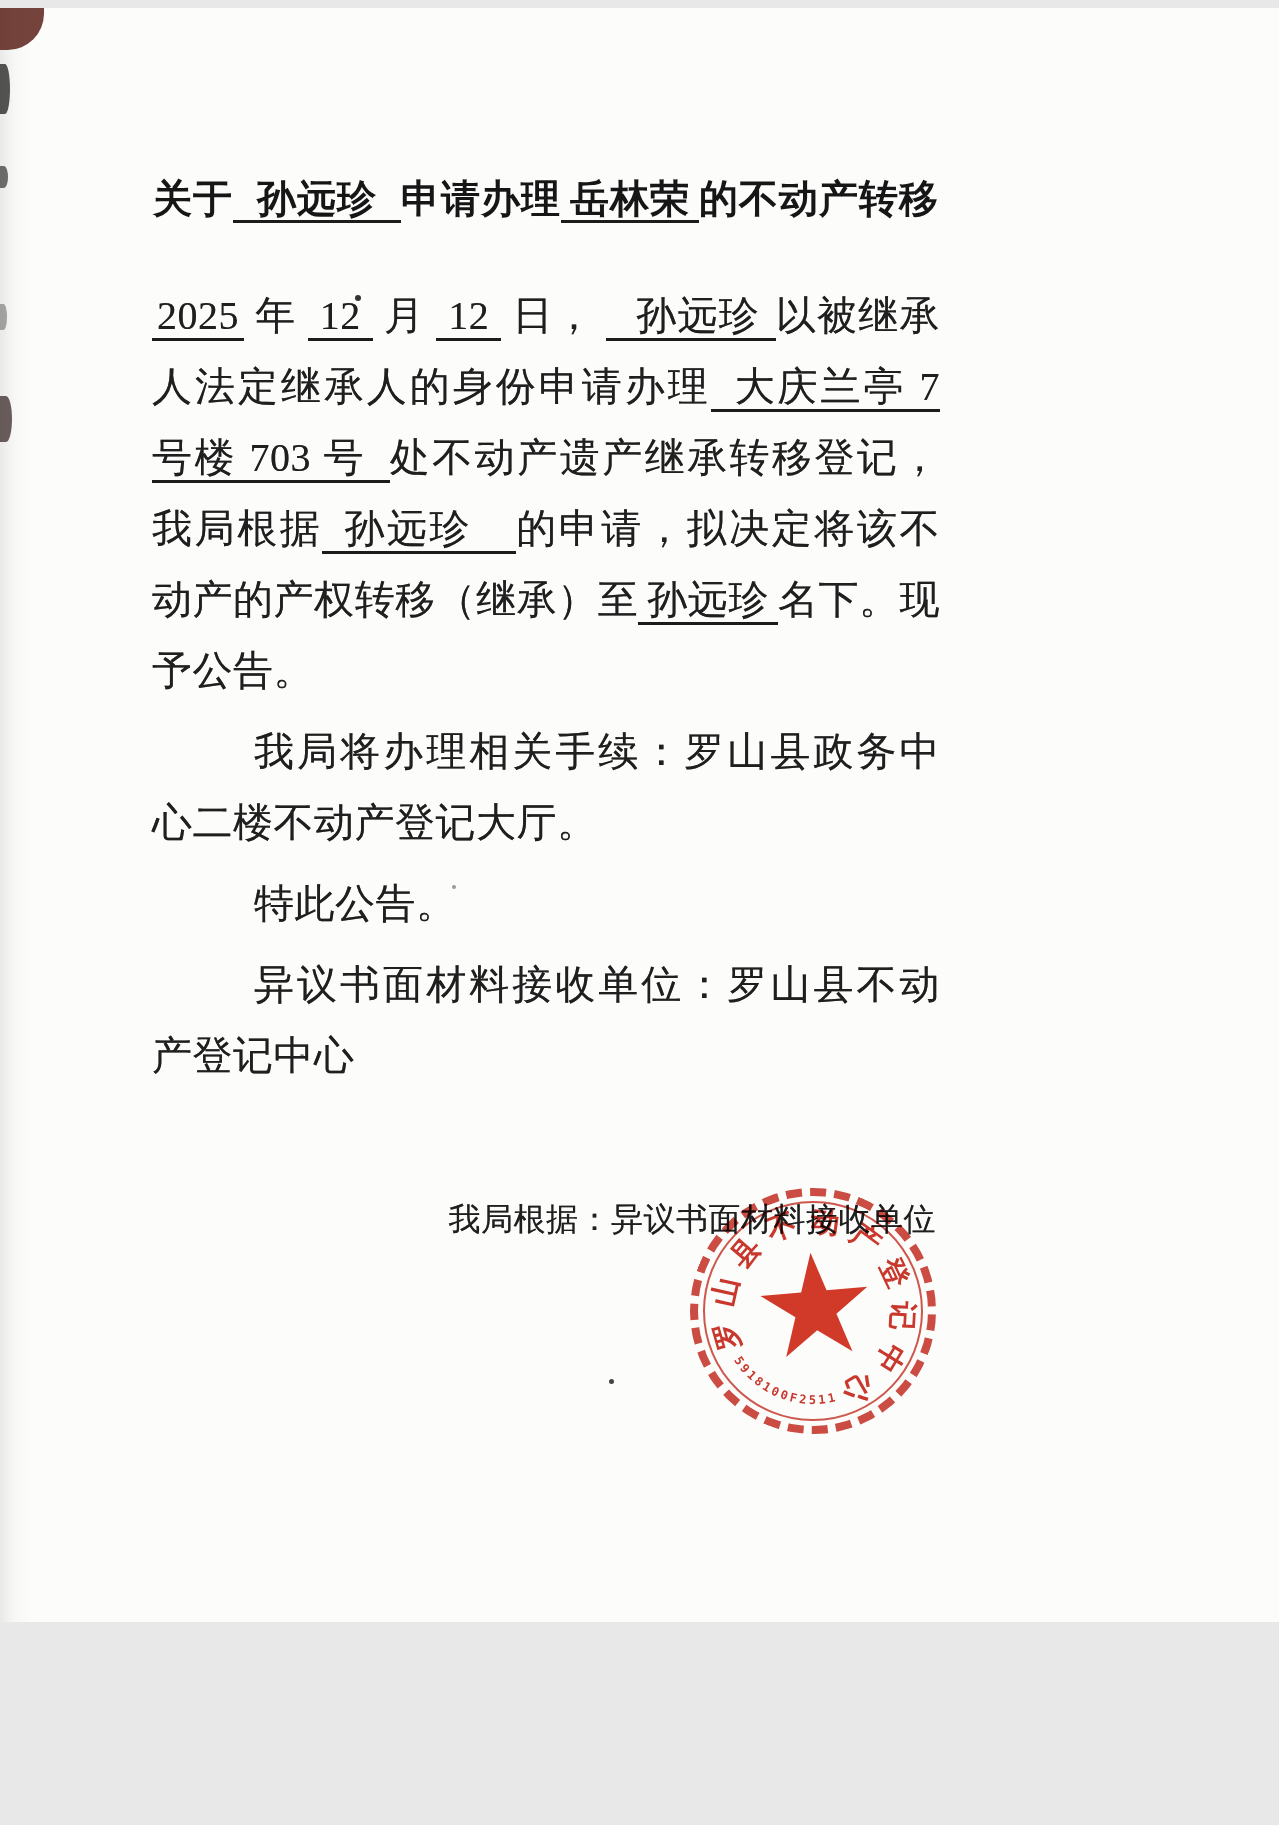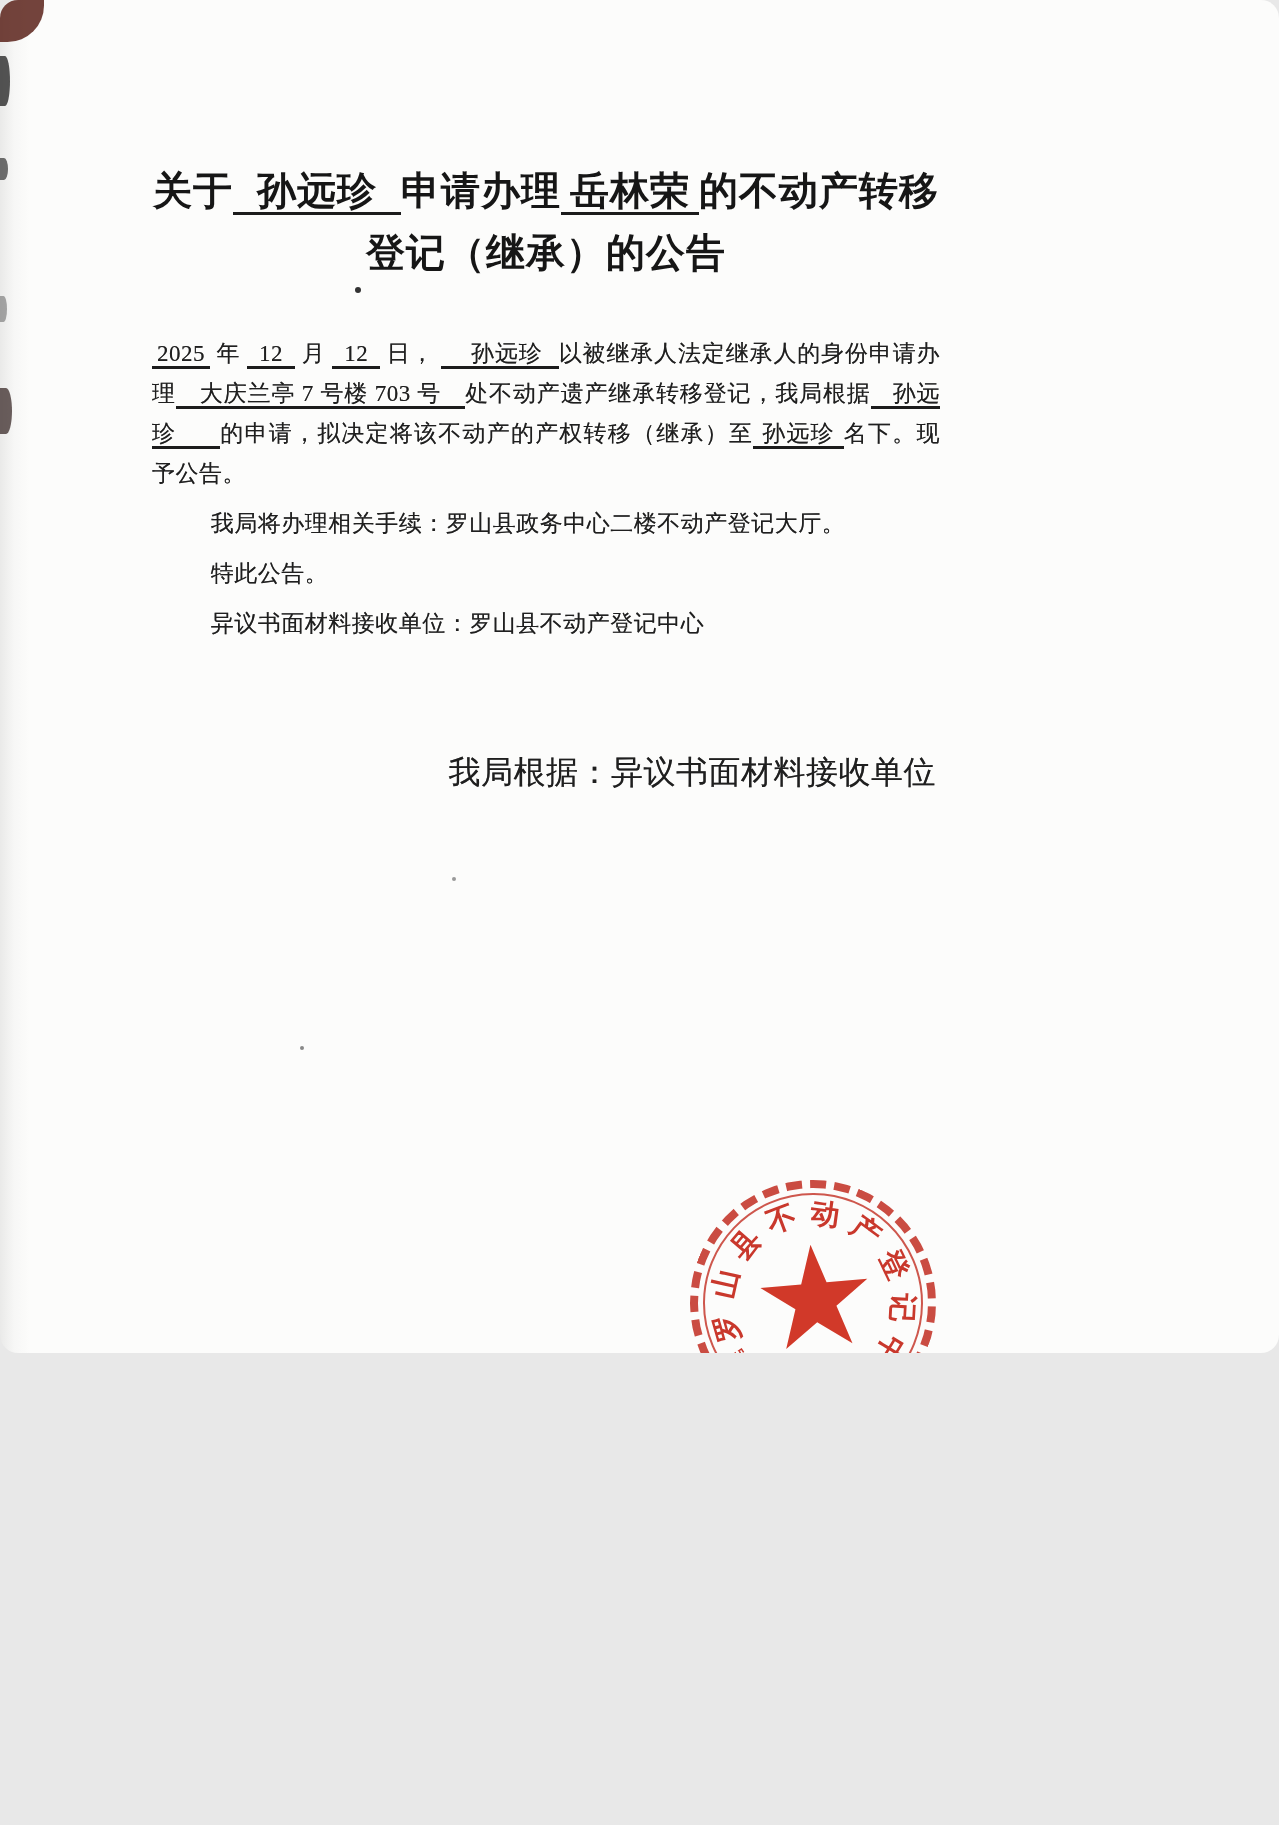--- a/index.html
+++ b/index.html
@@ -1,45 +1,44 @@
 <!DOCTYPE html>
 <html><head>
 <meta charset="utf-8">
 <style>
   html,body{margin:0;padding:0;background:#e8e8e8;}
   .page{
     position:relative;
-    width:1279px;height:1353px;
-    margin:0 auto;
+    width:1279px;height:1614px;
+    margin:8px auto;
     background:#fcfcfb;
     background-image:linear-gradient(90deg, rgba(70,70,70,0.10) 0px, rgba(120,120,120,0.04) 14px, rgba(0,0,0,0) 30px);
     overflow:hidden;
     font-family:"Liberation Serif","DejaVu Serif",serif;
     color:#1f1f1f;
-    border-radius:18px;
   }
   
   .art{position:absolute;pointer-events:none;}
   .art-corner{left:-8px;top:-10px;width:52px;height:52px;background:#5a221a;border-radius:0 0 70% 0;opacity:.85;}
   .art-m1{left:0;top:56px;width:10px;height:50px;background:#2a2a2a;border-radius:0 60% 60% 0;opacity:.8;}
   .art-m2{left:0;top:158px;width:8px;height:22px;background:#333;border-radius:0 50% 50% 0;opacity:.7;}
   .art-m3{left:0;top:296px;width:7px;height:26px;background:#555;border-radius:0 50% 50% 0;opacity:.5;}
   .art-m4{left:0;top:388px;width:12px;height:46px;background:#3a2a28;border-radius:0 55% 55% 0;opacity:.75;}
   .art-d1{left:355px;top:287px;width:6px;height:6px;background:#333;border-radius:50%;}
   .art-d2{left:609px;top:1371px;width:5px;height:5px;background:#444;border-radius:50%;}
   .art-d3{left:300px;top:1046px;width:4px;height:4px;background:#888;border-radius:50%;}
   .art-d4{left:452px;top:877px;width:4px;height:4px;background:#999;border-radius:50%;}
   
   .content{position:absolute;left:152px;top:160px;width:788px;}
   .title{
     font-family:"Liberation Sans","DejaVu Sans",sans-serif;
     font-weight:700;font-size:39px;line-height:62px;
     text-align:center;letter-spacing:1px;color:#161616;
   }
-  .body{margin-top:50px;font-size:23px;line-height:40px;letter-spacing:.5px;
+  .body{margin-top:50px;font-size:40px;line-height:71px;letter-spacing:.5px;
         text-shadow:0 0 .6px rgba(0,0,0,.55);}
   .body p{margin:10px 0 0 0;text-align:justify;}
   .body p:first-child{margin-top:0;}
   .ind{text-indent:2.55em;}
   .u{border-bottom:3px solid #1c1c1c;}
   .pad-num{padding:0 5px;}
   .pad-mid{padding:0 12px;}
   .pad-w{padding:0 24px;}
   .pad-ww{padding:0 16px 0 30px;}
   .pad-xw{padding:0 44px 0 22px;}
@@ -79,21 +78,20 @@
   <div class="art art-m4"></div>
   <div class="art art-d1"></div>
   <div class="art art-d2"></div>
   <div class="art art-d3"></div>
   <div class="art art-d4"></div>
 
   <div class="content">
 
     <div class="title">
       <div><span>关于</span><span class="u pad-w">孙远珍</span><span>申请办理</span><span class="u pad-s">岳林荣</span><span>的不动产转移</span></div>
-      <div>登记（继承）的公告</div>
     </div>
 
     <div class="body">
       <p><span class="u pad-num">2025</span><span> 年 </span><span class="u pad-mid">12</span><span> 月 </span><span class="u pad-mid">12</span><span> 日， </span><span class="u pad-ww">孙远珍</span><span>以被继承人法定继承人的身份申请办理</span><span class="u pad-w">大庆兰亭 7 号楼 703 号</span><span>处不动产遗产继承转移登记，我局根据</span><span class="u pad-xw">孙远珍</span><span>的申请，拟决定将该不动产的产权转移（继承）至</span><span class="u pad-s">孙远珍</span><span>名下。现予公告。</span></p>
       <p class="ind">我局将办理相关手续：罗山县政务中心二楼不动产登记大厅。</p>
       <p class="ind">特此公告。</p>
       <p class="ind">异议书面材料接收单位：罗山县不动产登记中心</p>
     </div>
 
     <div class="sign">

